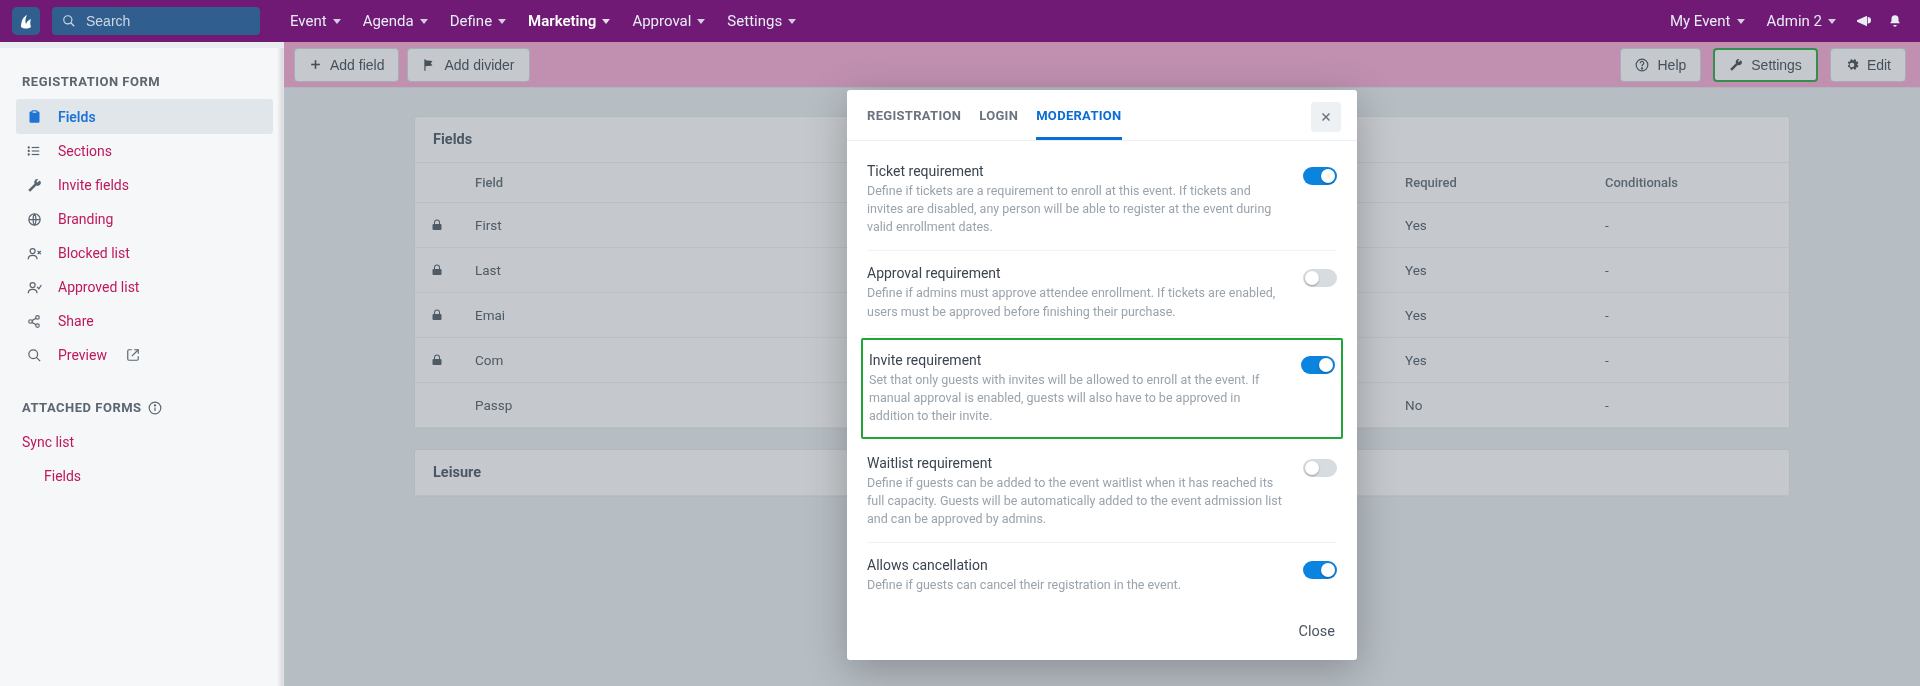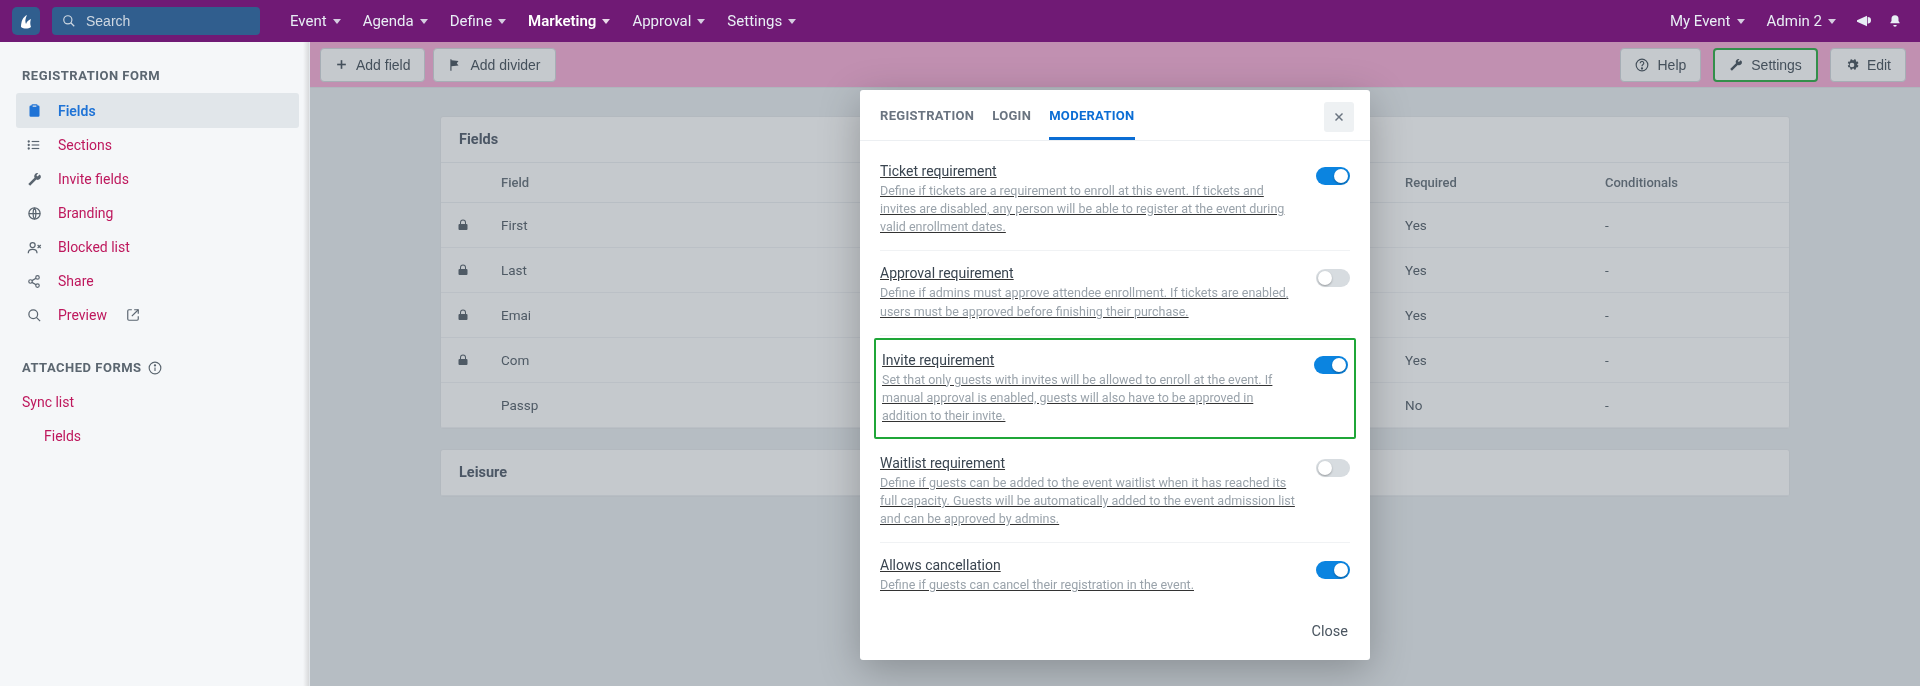--- a/index.html
+++ b/index.html
@@ -16,21 +16,21 @@
   .nav-menus { display:flex; align-items:center; margin-left:20px; gap:2px;}
   .nav-item { display:flex; align-items:center; gap:6px; padding:6px 10px; color:#e8eef5; cursor:pointer; font-size:15px;}
   .nav-item.bold { font-weight:600; color:#fff; }
   .caret { width:0; height:0; border-left:4px solid transparent; border-right:4px solid transparent; border-top:5px solid currentColor; opacity:.85;}
   .nav-right { margin-left:auto; display:flex; align-items:center; gap:6px;}
   .nav-right .nav-item { padding:6px 8px; }
   .icon-btn { color:#e8eef5; display:flex; align-items:center; justify-content:center; width:26px; height:26px;}
 
   
   .layout { display:flex; height:calc(686px - 42px); }
-  .sidebar { width:310px; background:#f5f7f9; border-right:1px solid #e2e6ea; padding:18px 10px 0 16px; position:relative;}
+  .sidebar { width:284px; background:#f5f7f9; border-right:1px solid #e2e6ea; padding:18px 10px 0 16px; position:relative;margin-top:6px;}
   .sidebar h5 { font-size:13px; letter-spacing:.5px; color:#5b6670; font-weight:700; margin:8px 4px 10px 6px;}
   .sidebar h5.small { margin-top:28px; display:flex; align-items:center; gap:6px;}
   .side-list { list-style:none; padding:0; margin:0;}
   .side-item { display:flex; align-items:center; gap:14px; padding:9px 10px 9px 8px; color:#be185d; border-radius:3px; cursor:pointer;}
   .side-item.sub { padding-left:28px; }
   .side-item .ico { width:20px; display:flex; justify-content:center; color:#5a6570;}
   .side-item.active { background:#e1e6ea; color:#1f73d6; font-weight:600;}
   .side-item.active .ico { color:#1f73d6; }
   .scroll-edge { position:absolute; right:0; top:0; bottom:0; width:6px; background:linear-gradient(to right, rgba(0,0,0,0), rgba(0,0,0,.12)); }
 
@@ -49,21 +49,21 @@
   table.fields td { padding:14px 16px; border-bottom:1px solid #f0f2f4; color:#4a5560; font-size:13.5px;}
   .lock-cell { width:36px; color:#adb6be; }
 
   
   .overlay { position:absolute; inset:0; background:rgba(88,100,112,.35); }
   .modal { position:absolute; top:48px; left:50%; transform:translateX(-50%); width:510px; background:#fff; border-radius:3px; box-shadow:0 10px 40px rgba(0,0,0,.25); }
   .modal-tabs { display:flex; gap:18px; padding:18px 20px 0 20px; border-bottom:1px solid #eceff2; position:relative;}
   .mtab { font-size:13px; font-weight:700; letter-spacing:.3px; color:#6a7480; padding-bottom:14px; cursor:pointer;}
   .mtab.active { color:#0b6dd4; border-bottom:3px solid #0b6dd4; }
   .modal-close { position:absolute; right:16px; top:12px; width:30px; height:30px; background:#eef1f3; border-radius:3px; display:flex; align-items:center; justify-content:center; color:#6a7480; cursor:pointer;}
-  .modal-body { padding:8px 20px 0 20px;text-decoration:underline; }
+  .modal-body { padding:8px 20px 0 20px; }
   .setting-row { display:flex; gap:16px; padding:14px 0; border-bottom:1px solid #f0f2f4;}
   .setting-row.highlight { border:2px solid #1fa638; border-radius:2px; padding:12px 6px; margin:2px -6px;}
   .setting-row:last-of-type { border-bottom:none; }
   .setting-text { flex:1; }
   .setting-title { font-size:14px; color:#3a4550; margin-bottom:3px;}
   .setting-desc { font-size:12.5px; color:#9aa3ab; line-height:1.45;}
   .toggle { width:34px; height:18px; border-radius:10px; background:#d7dce0; position:relative; flex:none; margin-top:4px; cursor:pointer;}
   .toggle::after { content:""; position:absolute; width:14px; height:14px; background:#fff; border-radius:50%; top:2px; left:2px; box-shadow:0 1px 2px rgba(0,0,0,.3); transition:none;}
   .toggle.on { background:#0b84e0; }
   .toggle.on::after { left:18px; }
@@ -185,20 +185,30 @@
       <li class="side-item">
         <span class="ico">
             <svg width="17" height="15" viewBox="0 0 24 24" fill="none" stroke="currentColor" stroke-width="2">
               <circle cx="9" cy="8" r="4"></circle>
               <path d="M2 21c0-4 3-6 7-6s7 2 7 6"></path>
               <line x1="17" y1="8" x2="22" y2="13"></line>
               <line x1="22" y1="8" x2="17" y2="13"></line>
             </svg>
           </span>
         <span>Blocked list</span>
+      </li>
+      <li class="side-item">
+        <span class="ico">
+            <svg width="17" height="15" viewBox="0 0 24 24" fill="none" stroke="currentColor" stroke-width="2">
+              <circle cx="9" cy="8" r="4"></circle>
+              <path d="M2 21c0-4 3-6 7-6s7 2 7 6"></path>
+              <polyline points="16 11 19 14 23 8"></polyline>
+            </svg>
+          </span>
+        <span>Approved list</span>
       </li>
       <li class="side-item">
         <span class="ico">
             <svg width="14" height="15" viewBox="0 0 24 24" fill="none" stroke="currentColor" stroke-width="2">
               <circle cx="18" cy="5" r="3"></circle>
               <circle cx="6" cy="12" r="3"></circle>
               <circle cx="18" cy="19" r="3"></circle>
               <line x1="8.6" y1="10.5" x2="15.4" y2="6.5"></line>
               <line x1="8.6" y1="13.5" x2="15.4" y2="17.5"></line>
             </svg>

